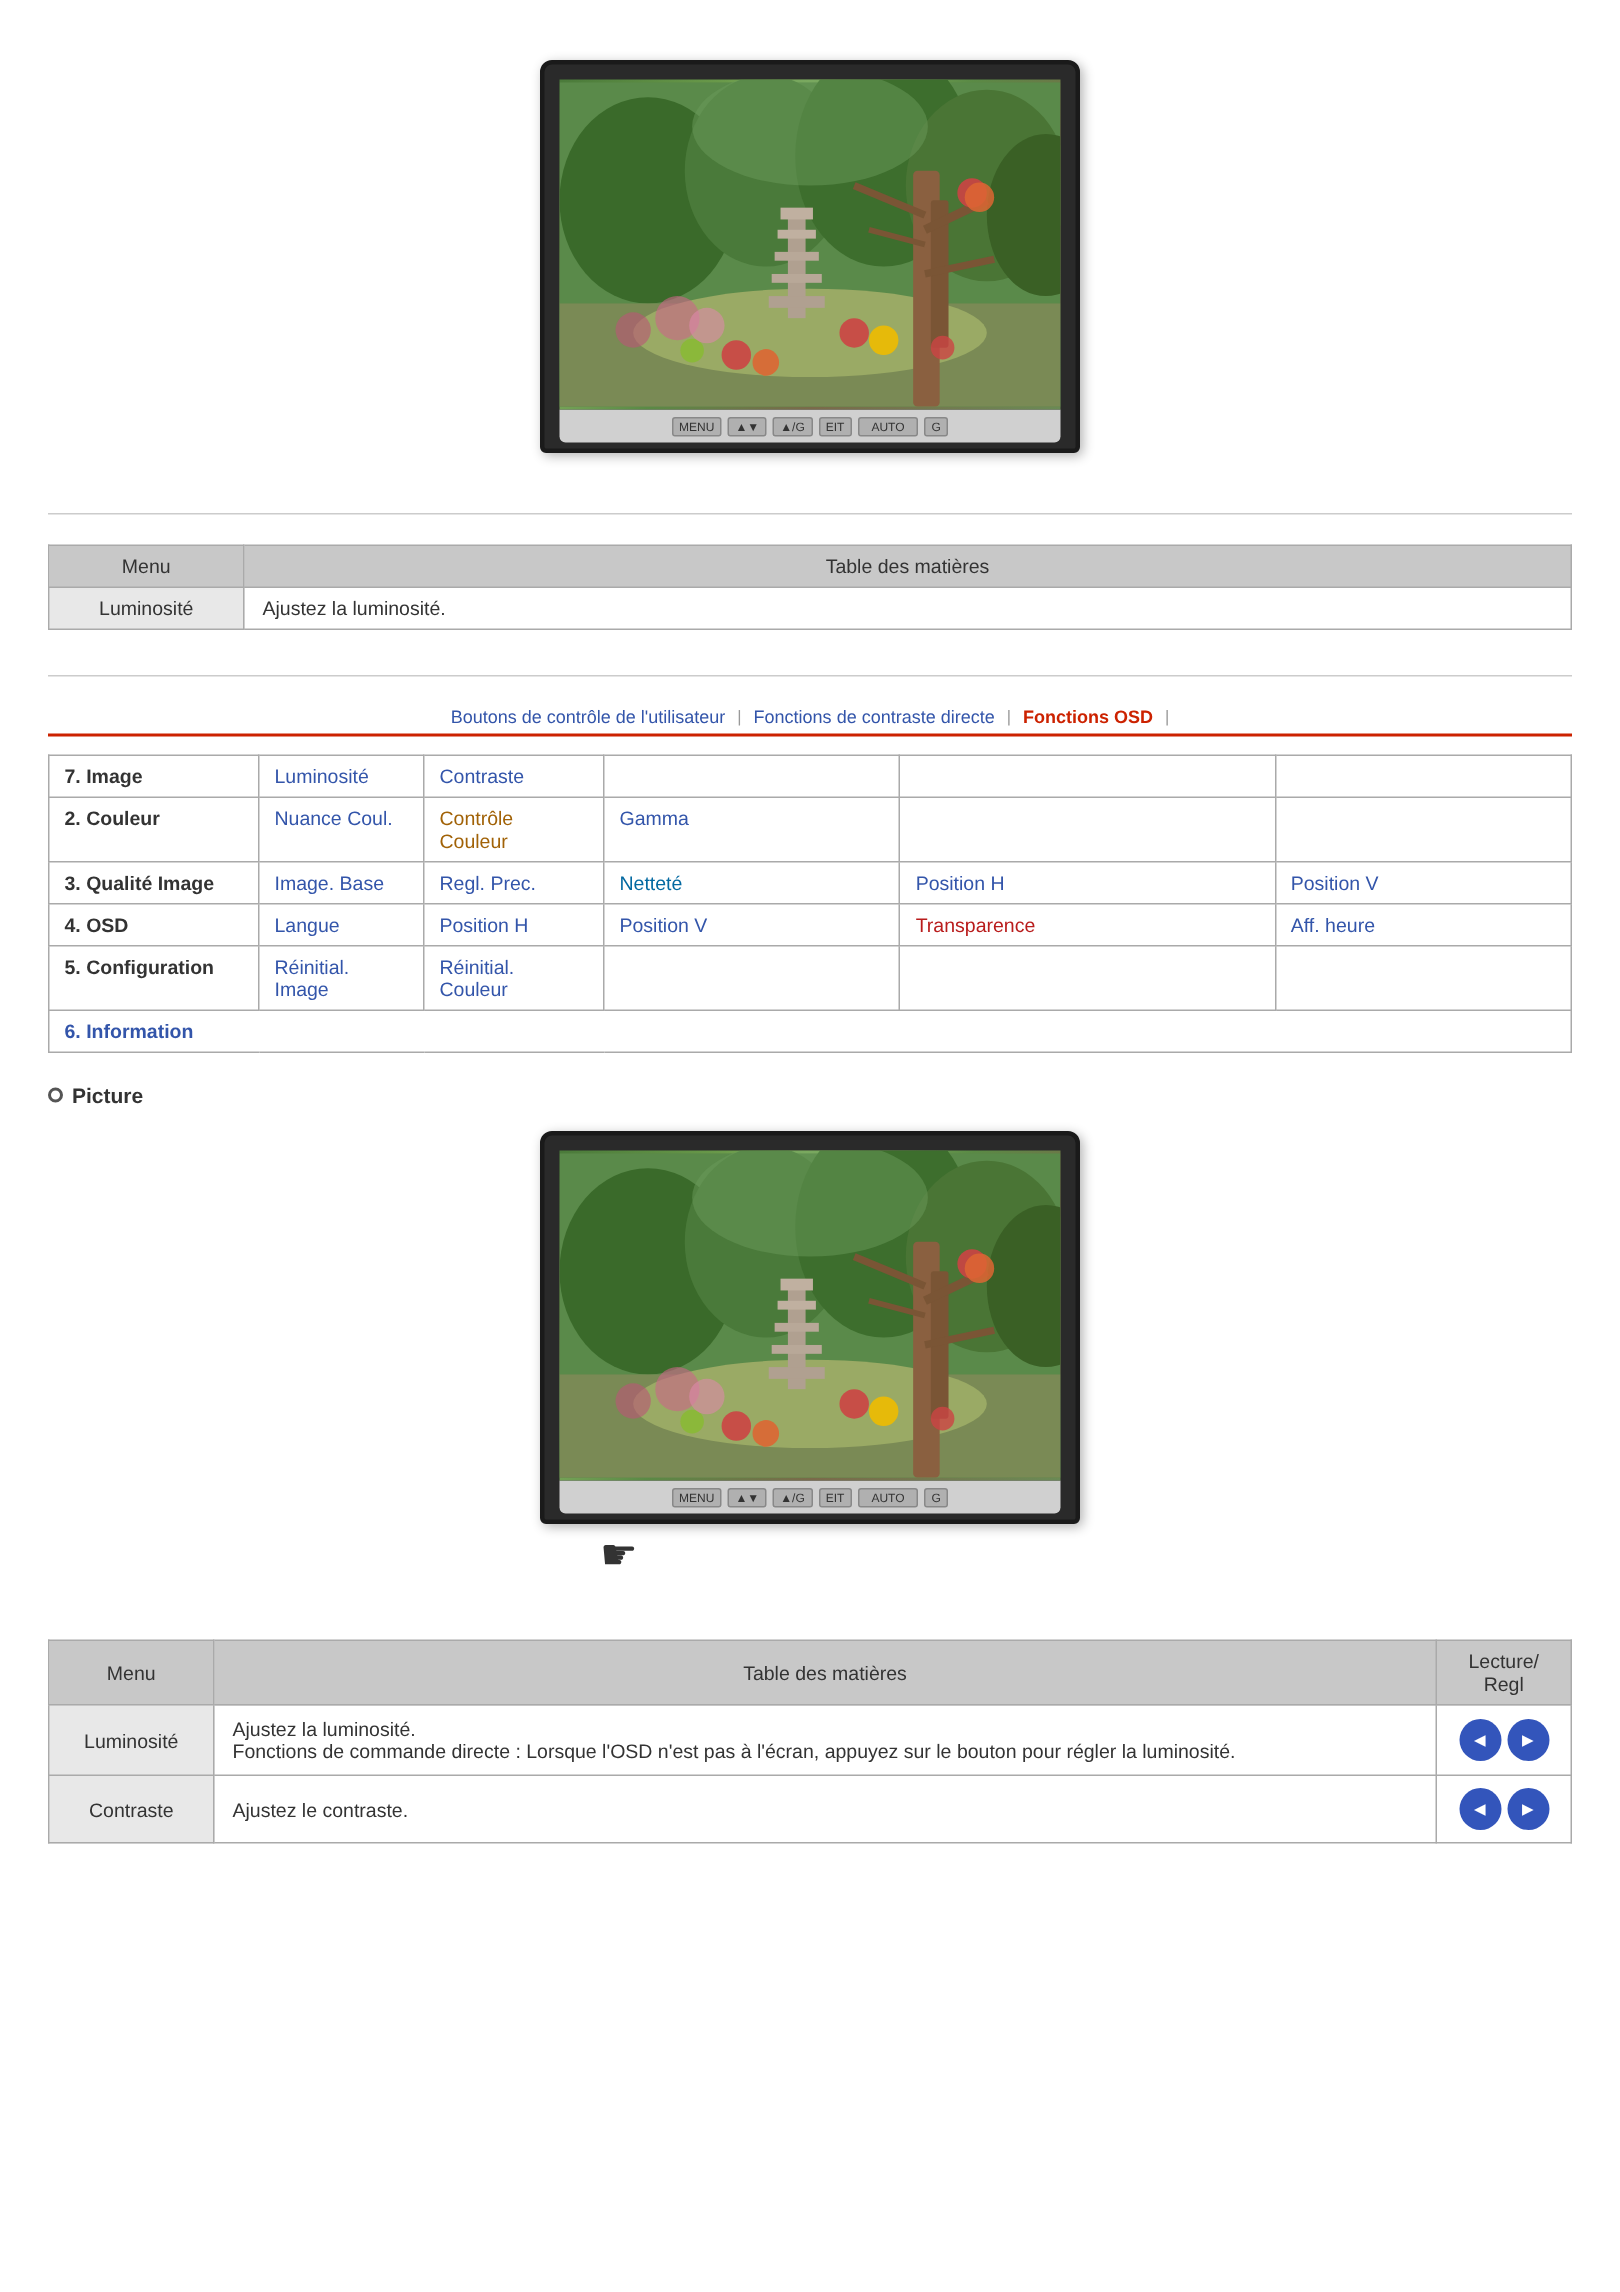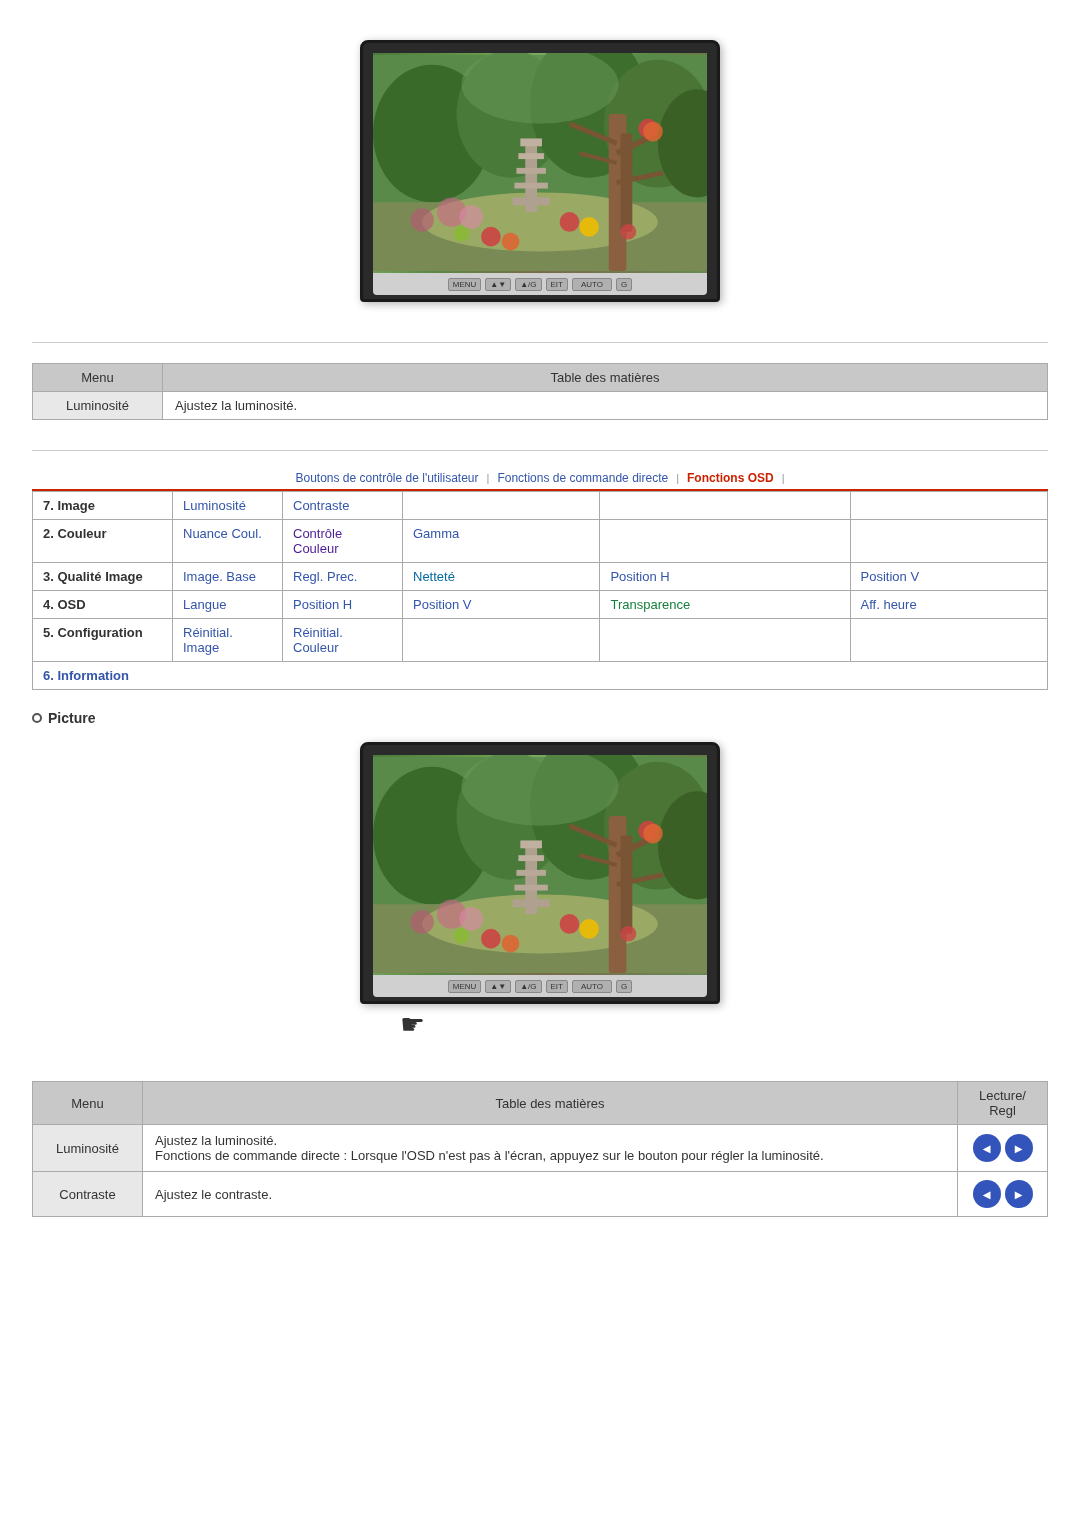--- a/index.html
+++ b/index.html
@@ -101,20 +101,21 @@
       text-align: center;
       width: 130px;
     }
 
     
     .nav-tabs {
       display: flex;
       justify-content: center;
       align-items: center;
       gap: 8px;
+      margin-bottom: 12px;
       font-size: 12px;
       border-bottom: 2px solid #cc2200;
       padding-bottom: 4px;
     }
 
     .nav-tab {
       color: #3355aa;
       text-decoration: none;
       font-size: 12px;
     }
@@ -334,62 +335,62 @@
         <td>Ajustez la luminosité.</td>
       </tr>
     </tbody>
   </table>
 
   <hr class="divider-line">
 
   <div class="nav-tabs">
     <a class="nav-tab">Boutons de contrôle de l'utilisateur</a>
     <span class="nav-separator">|</span>
-    <a class="nav-tab">Fonctions de commande directe</a>
+    <a class="nav-tab">Fonctions de contraste directe</a>
     <span class="nav-separator">|</span>
     <a class="nav-tab active">Fonctions OSD</a>
     <span class="nav-separator">|</span>
   </div>
 
   <table class="osd-table">
     <tbody>
 
       <tr>
         <td class="bold-label"><strong>7. Image</strong></td>
         <td class="blue-link" style="color:#3355aa;">Luminosité</td>
         <td class="blue-link2" style="color:#3355aa;">Contraste</td>
         <td></td>
         <td></td>
         <td></td>
       </tr>
 
       <tr>
         <td class="bold-label"><strong>2. Couleur</strong></td>
         <td class="blue-link" style="color:#3355aa;">Nuance Coul.</td>
-        <td class="blue-link2" style="color:#4c1d95;">Contrôle<br>Couleur</td>
+        <td class="blue-link2" style="color:#a16207;">Contrôle<br>Couleur</td>
         <td style="color:#3355aa;">Gamma</td>
         <td></td>
         <td></td>
       </tr>
 
       <tr>
         <td class="bold-label"><strong>3. Qualité Image</strong></td>
         <td class="blue-link" style="color:#3355aa;">Image. Base</td>
         <td class="blue-link2" style="color:#3355aa;">Regl. Prec.</td>
         <td style="color:#0369a1;">Netteté</td>
         <td style="color:#3355aa;">Position H</td>
         <td style="color:#3355aa;">Position V</td>
       </tr>
 
       <tr>
         <td class="bold-label"><strong>4. OSD</strong></td>
         <td class="blue-link" style="color:#3355aa;">Langue</td>
         <td class="blue-link2" style="color:#3355aa;">Position H</td>
         <td style="color:#3355aa;">Position V</td>
-        <td style="color:#15803d;margin-top:24px;">Transparence</td>
+        <td style="color:#b91c1c;margin-top:24px;">Transparence</td>
         <td style="color:#3355aa;">Aff. heure</td>
       </tr>
 
       <tr>
         <td class="bold-label"><strong>5. Configuration</strong></td>
         <td class="blue-link" style="color:#3355aa;">Réinitial. Image</td>
         <td class="blue-link2" style="color:#3355aa;">Réinitial.<br>Couleur</td>
         <td></td>
         <td></td>
         <td></td>

